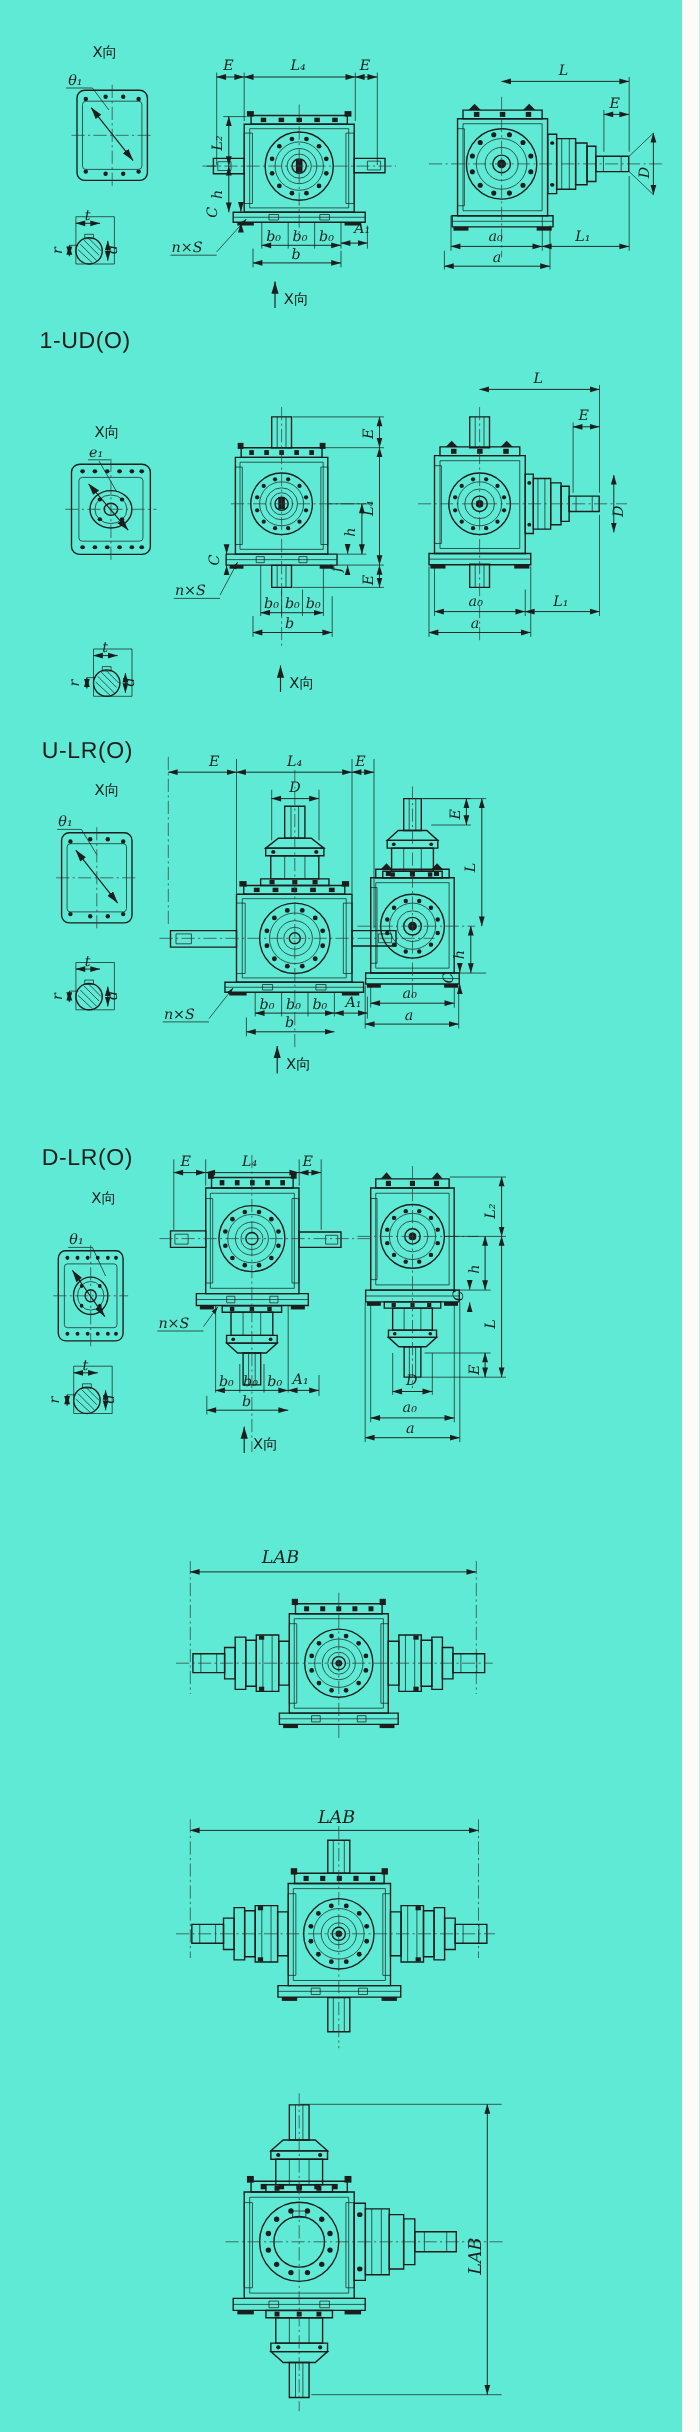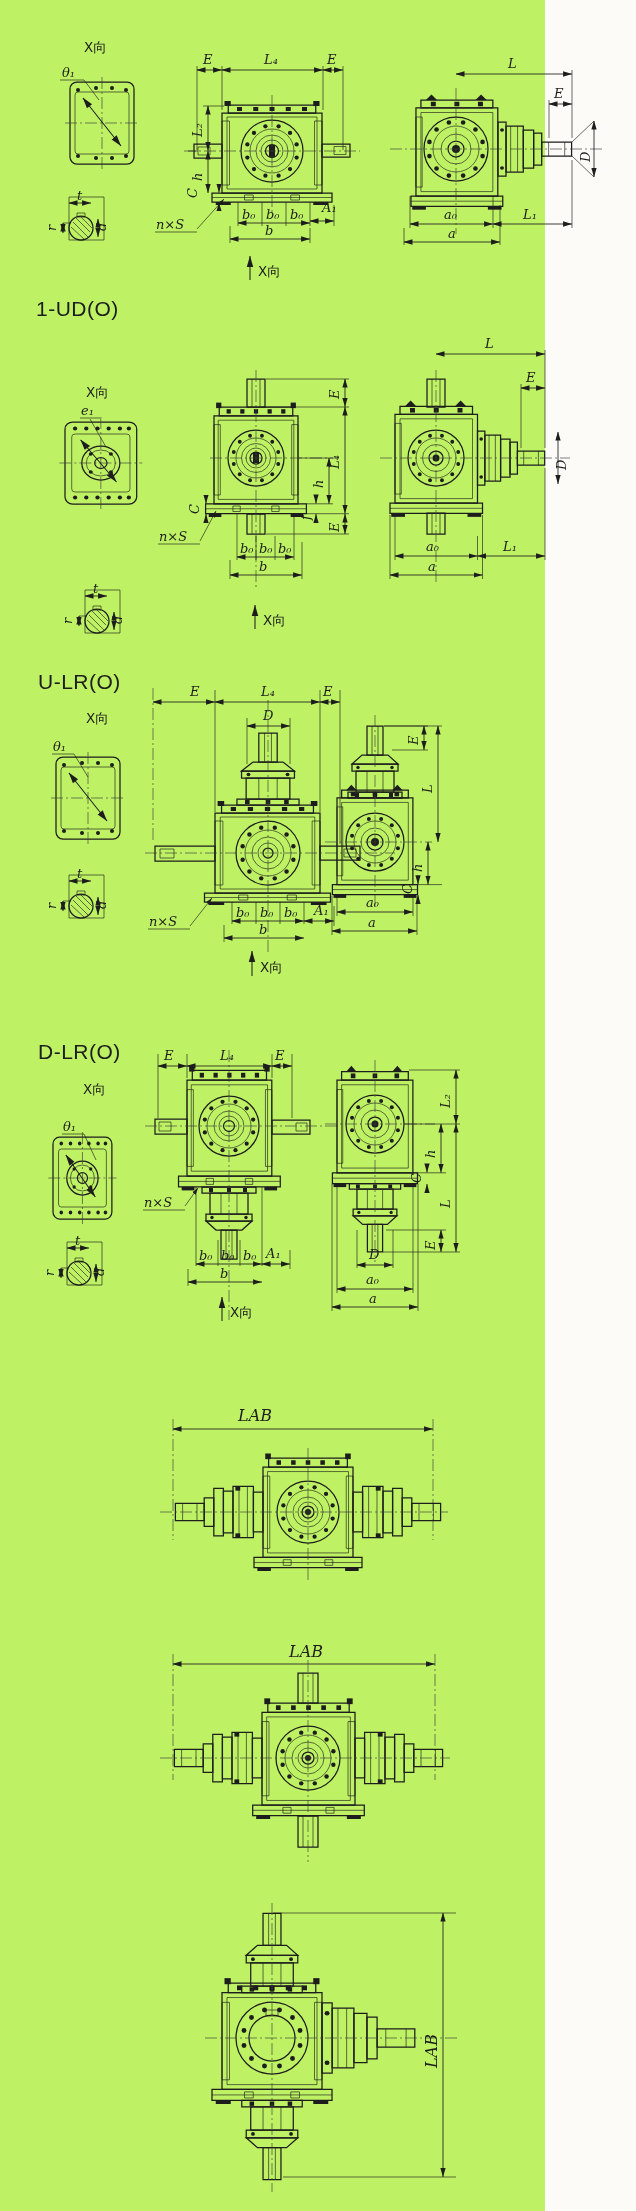--- a/index.html
+++ b/index.html
@@ -1,18 +1,18 @@
 <!DOCTYPE html>
 <html><head>
 <meta charset="utf-8">
 <style>
   :root{--ink:#1d1d1d;}
   html,body{margin:0;padding:0;}
   body{background:#fcfbf8;width:636px;height:2211px;overflow:hidden;}
-  .sheet{position:relative;width:545px;height:2211px;background:#bef264;}
+  .sheet{position:relative;width:620px;height:2211px;background:#5eead4;}
   svg{position:absolute;left:0;top:0;font-family:"DejaVu Serif","DejaVu Sans",serif;}
   svg *{vector-effect:non-scaling-stroke;}
   .ln{fill:none;stroke:var(--ink);stroke-width:1.25;stroke-linecap:square;}
   .thin{fill:none;stroke:var(--ink);stroke-width:.65;}
   .cl{fill:none;stroke:#3a3a3a;stroke-width:.65;stroke-dasharray:12 3 2 3;}
   .dim{fill:none;stroke:var(--ink);stroke-width:.85;}
   .dar{fill:none;stroke:var(--ink);stroke-width:1.05;}
   .lnf{fill:var(--ink);stroke:none;}
   text{fill:var(--ink);}
   .dl{font:italic 13px "DejaVu Serif","DejaVu Sans",serif;}

